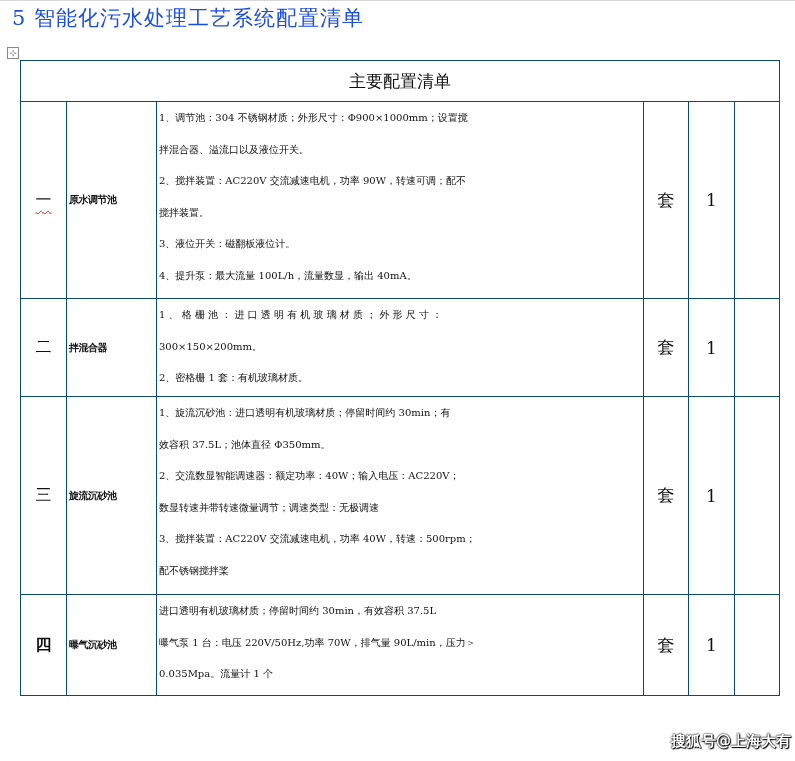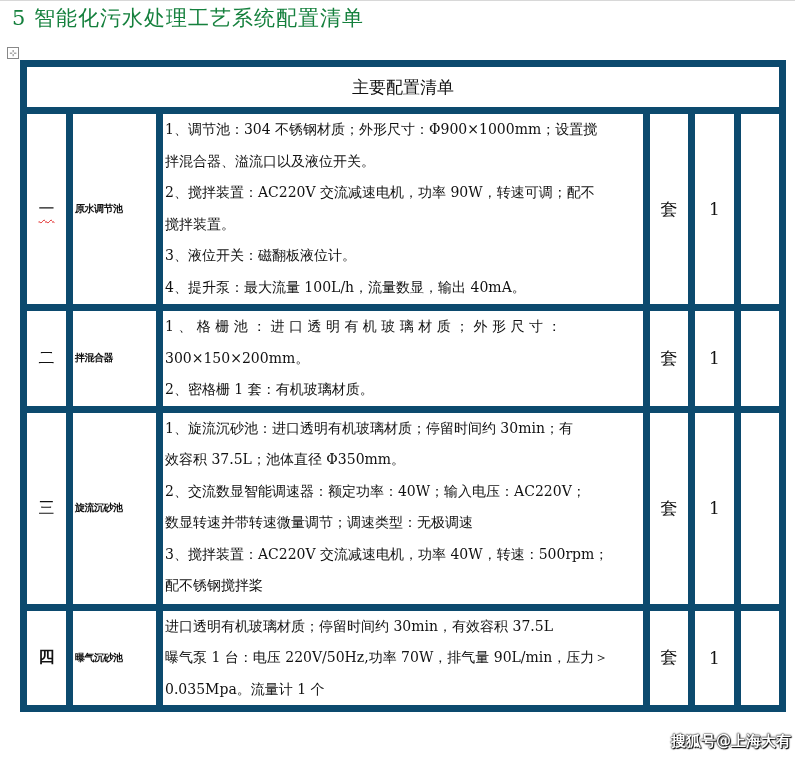--- a/index.html
+++ b/index.html
@@ -5,42 +5,42 @@
   html, body { margin: 0; padding: 0; background: #ffffff; }
   body {
     width: 795px; height: 761px; position: relative; overflow: hidden;
     font-family: "DejaVu Serif", "Liberation Serif", serif;
     color: #111;
   }
   .topline { position: absolute; left: 0; top: 0; width: 795px; height: 1px; background: #d8d8d8; }
   .heading {
     position: absolute; left: 12px; top: 4px;
     font-size: 21px; line-height: 28px; letter-spacing: 1px;
-    font-family: "DejaVu Serif", serif; color: #15803d;
+    font-family: "DejaVu Serif", serif; color: #1d4ed8;
   }
   .move-handle {
     position: absolute; left: 7px; top: 47px; width: 10px; height: 10px;
     border: 1px solid #888; font-size: 9px; line-height: 10px; text-align: center;
     color: #555; font-family: "DejaVu Sans", sans-serif; box-sizing: content-box;
   }
   table.cfg {
     position: absolute; left: 20px; top: 60px;
     border-collapse: collapse; table-layout: fixed;
     width: 759px;
   }
   table.cfg td, table.cfg th {
-    border: 7px solid #0c4a6e; padding: 0; vertical-align: middle; margin-top: 8px;
+    border: 1px solid #0c4a6e; padding: 0; vertical-align: middle; margin-top: 8px;
   }
   .title-cell { height: 40px; text-align: center; font-size: 17px; font-weight: normal; }
   .hdr th { height: 38px; font-size: 17px; font-weight: normal; text-align: center; white-space: nowrap; }
   .hdr th.left { text-align: left; padding-left: 3px; }
   .idx { text-align: center; font-size: 16px; }
   .idx.bold { font-weight: bold; }
   .name { font-weight: bold; font-size: 10px; font-family: "DejaVu Sans", sans-serif; padding-left: 2px !important; white-space: nowrap; letter-spacing: -0.5px; }
-  .spec { font-size: 14px; line-height: 31.5px; padding: 0 2px 0 2px !important; text-align: justify; vertical-align: top !important; }
+  .spec { font-size: 10px; line-height: 31.5px; padding: 0 2px 0 2px !important; text-align: justify; vertical-align: top !important; }
   .spec .line { display: block; white-space: nowrap; overflow: hidden; }
   .unit, .qty { text-align: center; font-size: 17px; }
   .note { }
   .squiggle { text-decoration: underline wavy #e02020; text-underline-offset: 5px; text-decoration-thickness: 1px; }
   .watermark {
     position: absolute; left: 656px; top: 732px;
     font-family: "DejaVu Sans", sans-serif; font-size: 15px; font-weight: bold;
     color: #fff; letter-spacing: 0px;
     text-shadow: 0 0 2px #000, 0 0 1px #000, 1px 1px 1px #000;
     padding-left: 15px;

